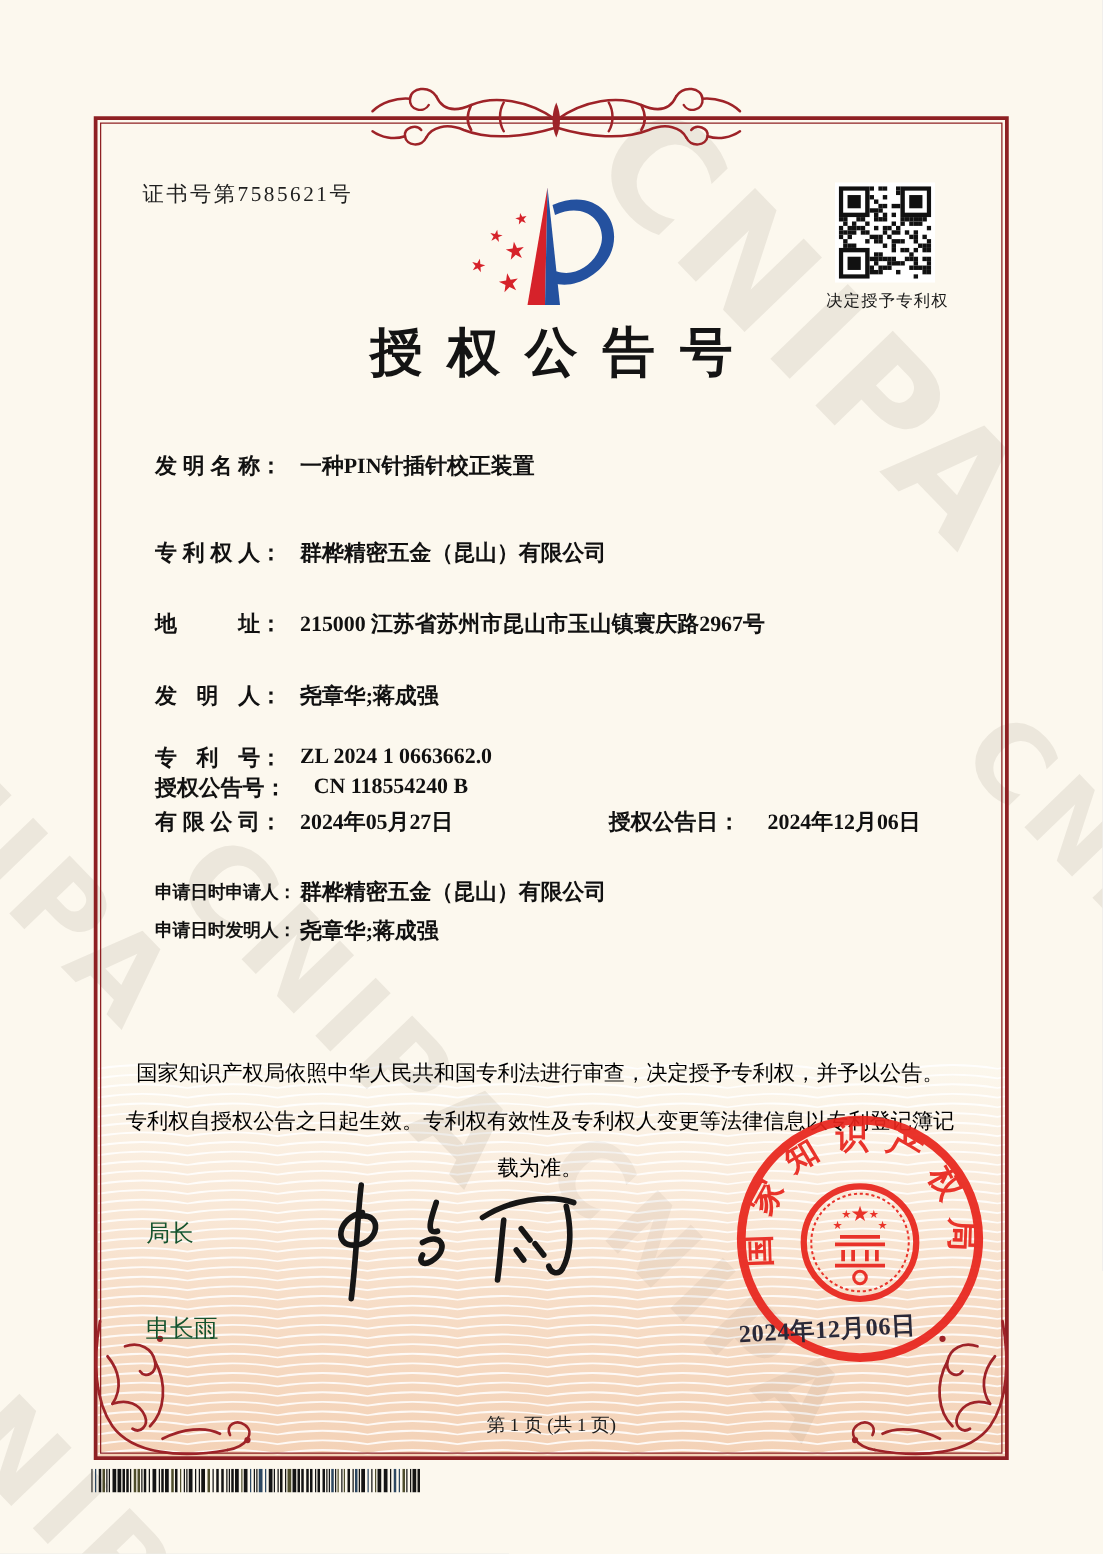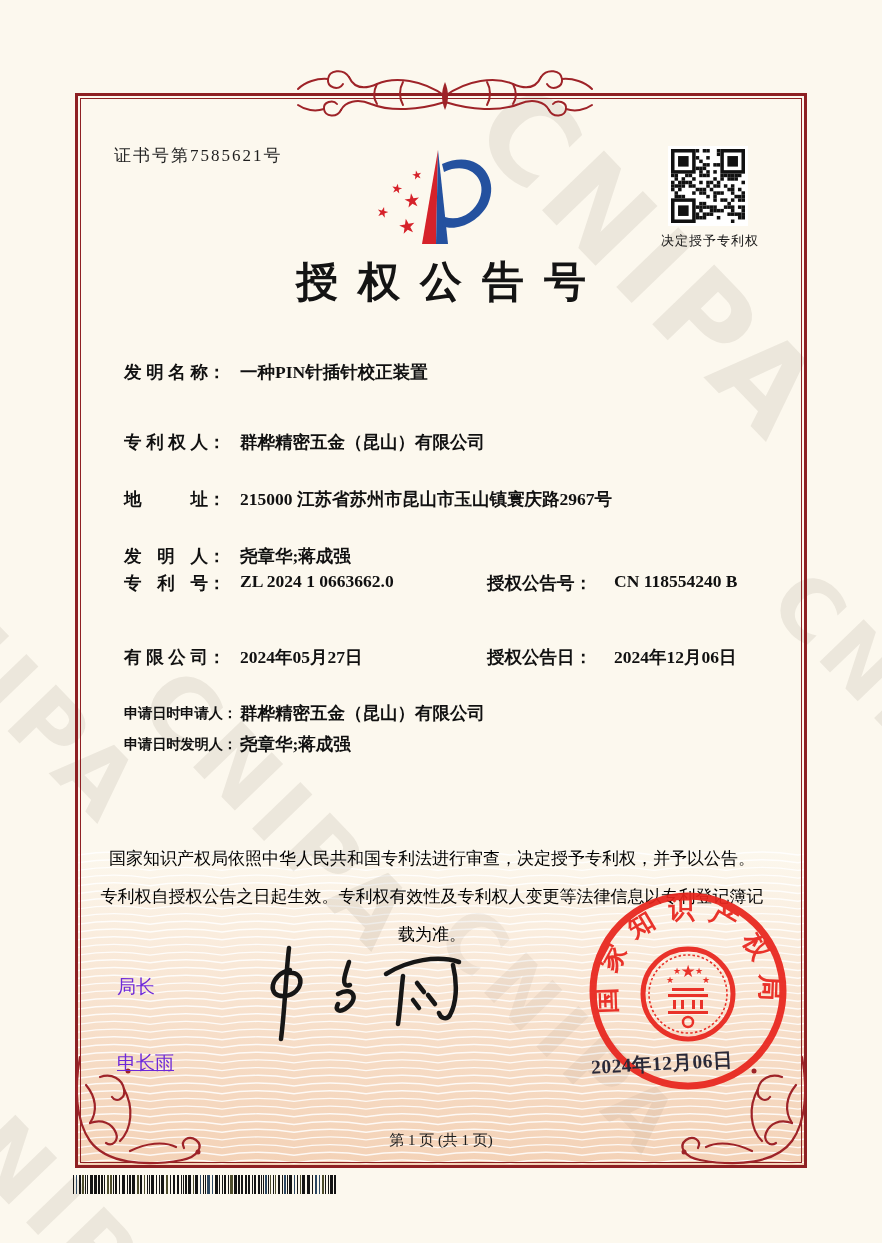--- a/index.html
+++ b/index.html
@@ -51,27 +51,27 @@
 
   .row{position:absolute;left:124px;display:flex;font-size:17.5px;color:#111;white-space:nowrap;font-weight:bold;}
   .lwrap{width:116px;display:flex;flex:none;}
   .jl{display:inline-block;width:84px;text-align:justify;text-align-last:justify;}
   .jl7{font-size:14.4px;letter-spacing:-0.3px;align-self:center;text-align:center;}
   .colon{flex:none;}
   .lcol{width:363px;display:flex;flex:none;}
   .rcol{display:flex;}
   .rcol .val{margin-left:22px;}
   .r1{top:360px;}.r2{top:430px;}.r3{top:487px;}.r4{top:544px;}
-  .r5{top:571px;}.r6{top:645px;}.r7{top:701px;}.r8{top:732px;}
+  .r5{top:594px;flex-direction:column;}.r6{top:645px;}.r7{top:701px;}.r8{top:732px;}
 
   .statement{position:absolute;left:93px;top:840px;width:678px;font-size:17px;
              line-height:38px;color:#000000;text-align:center;}
 
   .signer{position:absolute;left:117px;font-family:"Liberation Sans","DejaVu Sans",sans-serif;
-          font-size:19px;color:#6d28d9;z-index:6;}
+          font-size:19px;color:#14532d;z-index:6;}
   .signer-title{top:974px;}
   .signer-name{top:1050px;text-decoration:underline;}
   .signature{position:absolute;left:252px;top:942px;z-index:6;}
 
   .seal{position:absolute;left:585px;top:888px;width:206px;height:206px;z-index:7;}
 
   .footer{position:absolute;left:75px;top:1131px;width:732px;text-align:center;
           font-size:15px;color:#1c1c1c;z-index:6;}
 
   .barcode{position:absolute;left:73px;top:1175px;z-index:8;}

